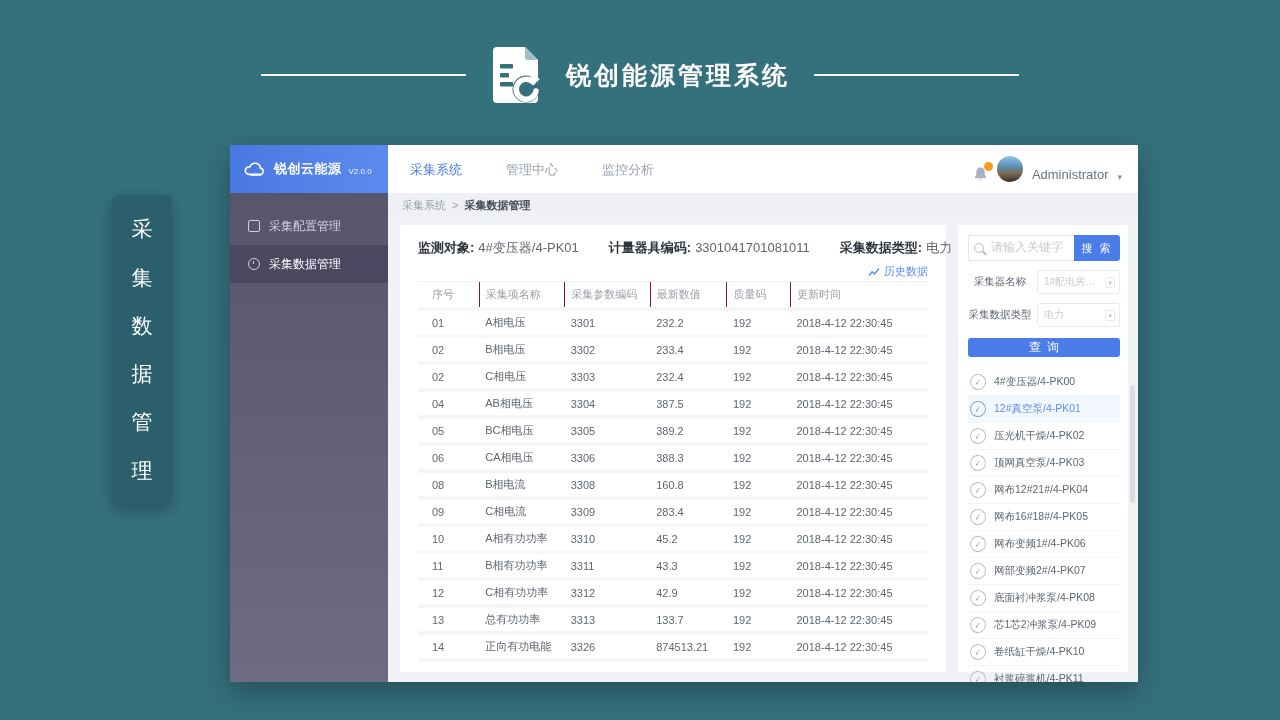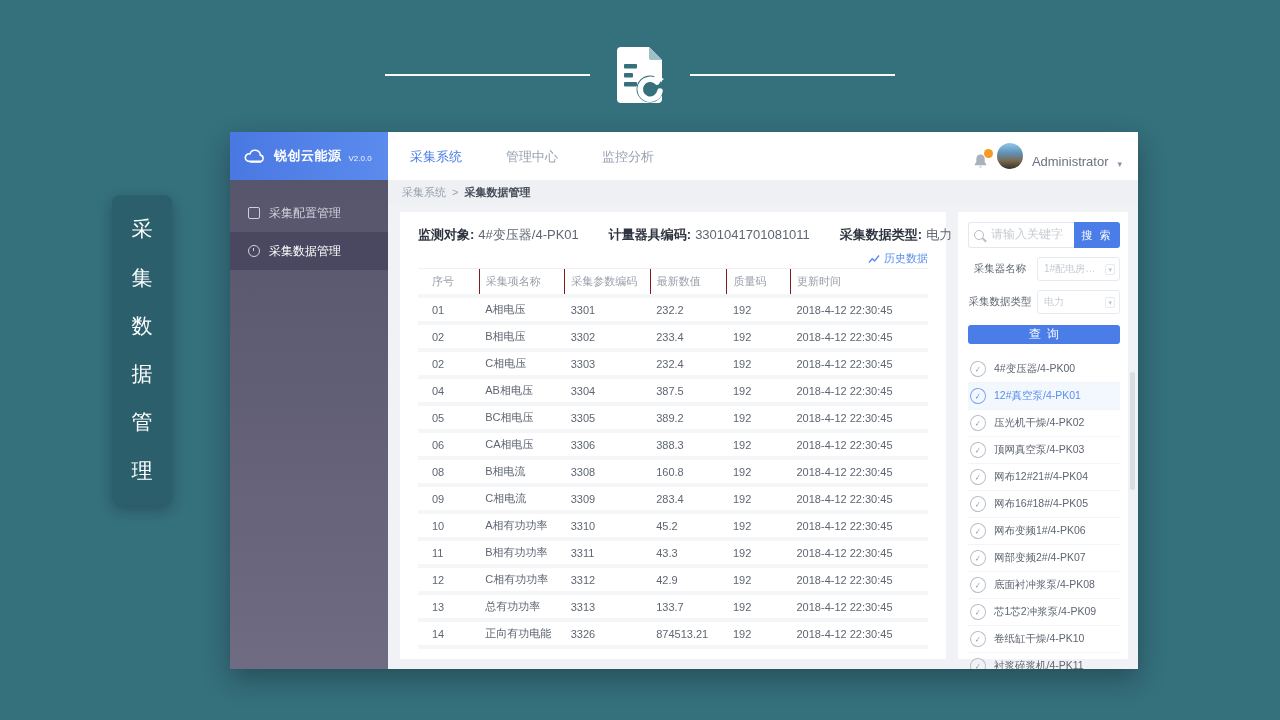--- a/index.html
+++ b/index.html
@@ -9,21 +9,21 @@
   .brand{position:absolute;top:40px;left:0;right:0;height:70px;display:flex;align-items:center;justify-content:center;gap:24px;color:#fff}
   .rule{height:2px;width:205px;background:#fff;opacity:.95}
   .brand h1{font-size:25px;font-weight:bold;letter-spacing:3px;margin:0}
   .doc-ico svg{display:block}
 
   
   .side-card{position:absolute;left:112px;top:195px;width:60px;height:310px;background:#2b5f6c;border-radius:8px;box-shadow:0 5px 14px rgba(0,0,0,.25);display:flex}
   .vchars{flex:1;display:flex;flex-direction:column;justify-content:space-evenly;align-items:center;color:#fff;font-size:21px}
 
   
-  .window{position:absolute;left:230px;top:132px;width:908px;height:537px;background:#1d4ed8;display:flex;box-shadow:0 10px 26px rgba(0,0,0,.3);overflow:hidden}
+  .window{position:absolute;left:230px;top:145px;width:908px;height:537px;background:#1d4ed8;display:flex;box-shadow:0 10px 26px rgba(0,0,0,.3);overflow:hidden}
 
   
   .sb{width:158px;flex:none;display:flex;flex-direction:column;background:linear-gradient(180deg,#55536a 0%,#6e6b82 100%)}
   .sb-logo{height:48px;flex:none;background:linear-gradient(90deg,#4a78e2,#5c8bee);display:flex;align-items:center;gap:7px;padding-left:13px;color:#fff}
   .sb-logo b{font-size:13px;letter-spacing:.5px}
   .sb-logo i{font-style:normal;font-size:8px;opacity:.9;margin-top:4px}
   .sb-menu{padding-top:14px}
   .side-item{height:38px;display:flex;align-items:center;gap:9px;padding-left:18px;color:#d2d3df;font-size:12px;cursor:pointer}
   .side-item.active{background:#4a4860;color:#fff}
   .ico-sq{width:10px;height:10px;border:1.3px solid #cfd0dd;border-radius:2px;flex:none}
@@ -93,20 +93,21 @@
       <path d="M7 1h28l13 13v39a4 4 0 0 1-4 4H7a4 4 0 0 1-4-4V5a4 4 0 0 1 4-4z" fill="#fff"></path>
       <path d="M35 1l13 13H37a2 2 0 0 1-2-2V1z" fill="#9fc0c7"></path>
       <rect x="10" y="18" width="13" height="4.5" rx="1" fill="#35707d"></rect>
       <rect x="10" y="27" width="9" height="4.5" rx="1" fill="#35707d"></rect>
       <rect x="10" y="36" width="13" height="4.5" rx="1" fill="#35707d"></rect>
       <circle cx="36" cy="43" r="13.5" fill="#35707d"></circle>
       <path d="M43 36 A10 10 0 1 0 46 45" stroke="#fff" stroke-width="5.5" fill="none" stroke-linecap="round"></path>
       <path d="M40 28 L50 33 L42 39 Z" fill="#fff"></path>
     </svg>
   </span>
+  <h1>锐创能源管理系统</h1>
   <span class="rule"></span>
 </header>
 
 <aside class="side-card">
   <div class="vchars">
       <span class="vch">采</span>
       <span class="vch">集</span>
       <span class="vch">数</span>
       <span class="vch">据</span>
       <span class="vch">管</span>

